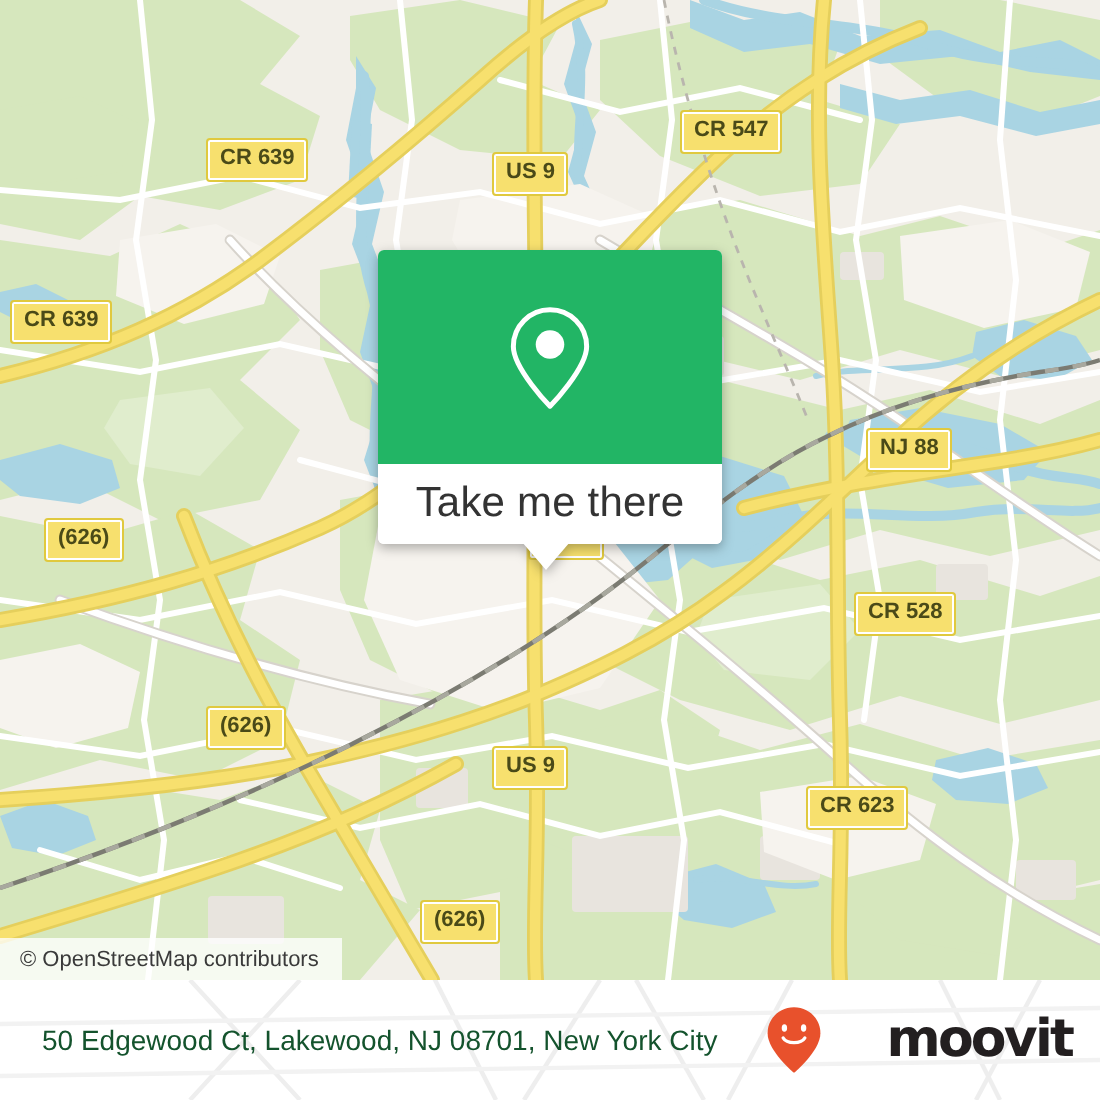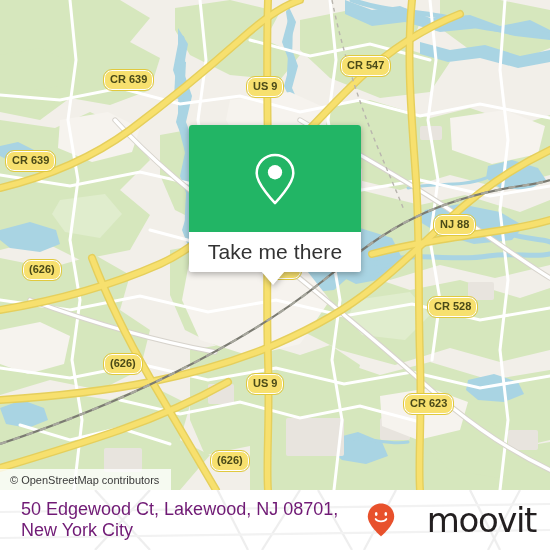--- a/index.html
+++ b/index.html
@@ -85,21 +85,21 @@
     border-right: 12px solid transparent;
     border-top: 14px solid #ffffff;
   }
 
   
   .shield {
     position: absolute;
     background: #f7e06e;
     border: 1.6px solid #ffffff;
     outline: 1.4px solid #e0c93e;
-    border-radius: 8px;
+    border-radius: 1px;
     color: #4a4a18;
     font-size: 11px;
     font-weight: bold;
     line-height: 1;
     padding: 3px 5px 4px 5px;
     white-space: nowrap;
     z-index: 20;
     text-align: center;
     font-family: "Liberation Sans", sans-serif;
   }
@@ -141,35 +141,35 @@
     position: relative;
     z-index: 2;
     height: 60px;
     display: flex;
     align-items: center;
     justify-content: space-between;
     padding: 0 14px 0 21px;
     box-sizing: border-box;
   }
   .addr {
-    font-size: 18px;
+    font-size: 14px;
     line-height: 21px;
-    color: #701a75;
+    color: #14532d;
     max-width: 340px;
   }
   .brand {
     display: flex;
     align-items: center;
     gap: 4px;
   }
   .brand-pin { width: 28px; height: 34px; display:block; }
   .brand-text {
-    font-size: 34px;
+    font-size: 26px;
     line-height: 34px;
-    font-weight: normal;
+    font-weight: bold;
     color: #231f20;
     letter-spacing: -1.4px;
     font-family: "DejaVu Sans", sans-serif;
     margin-left: 28px;
   }
 </style>
 </head>
 <body>
 
 <div id="app">

